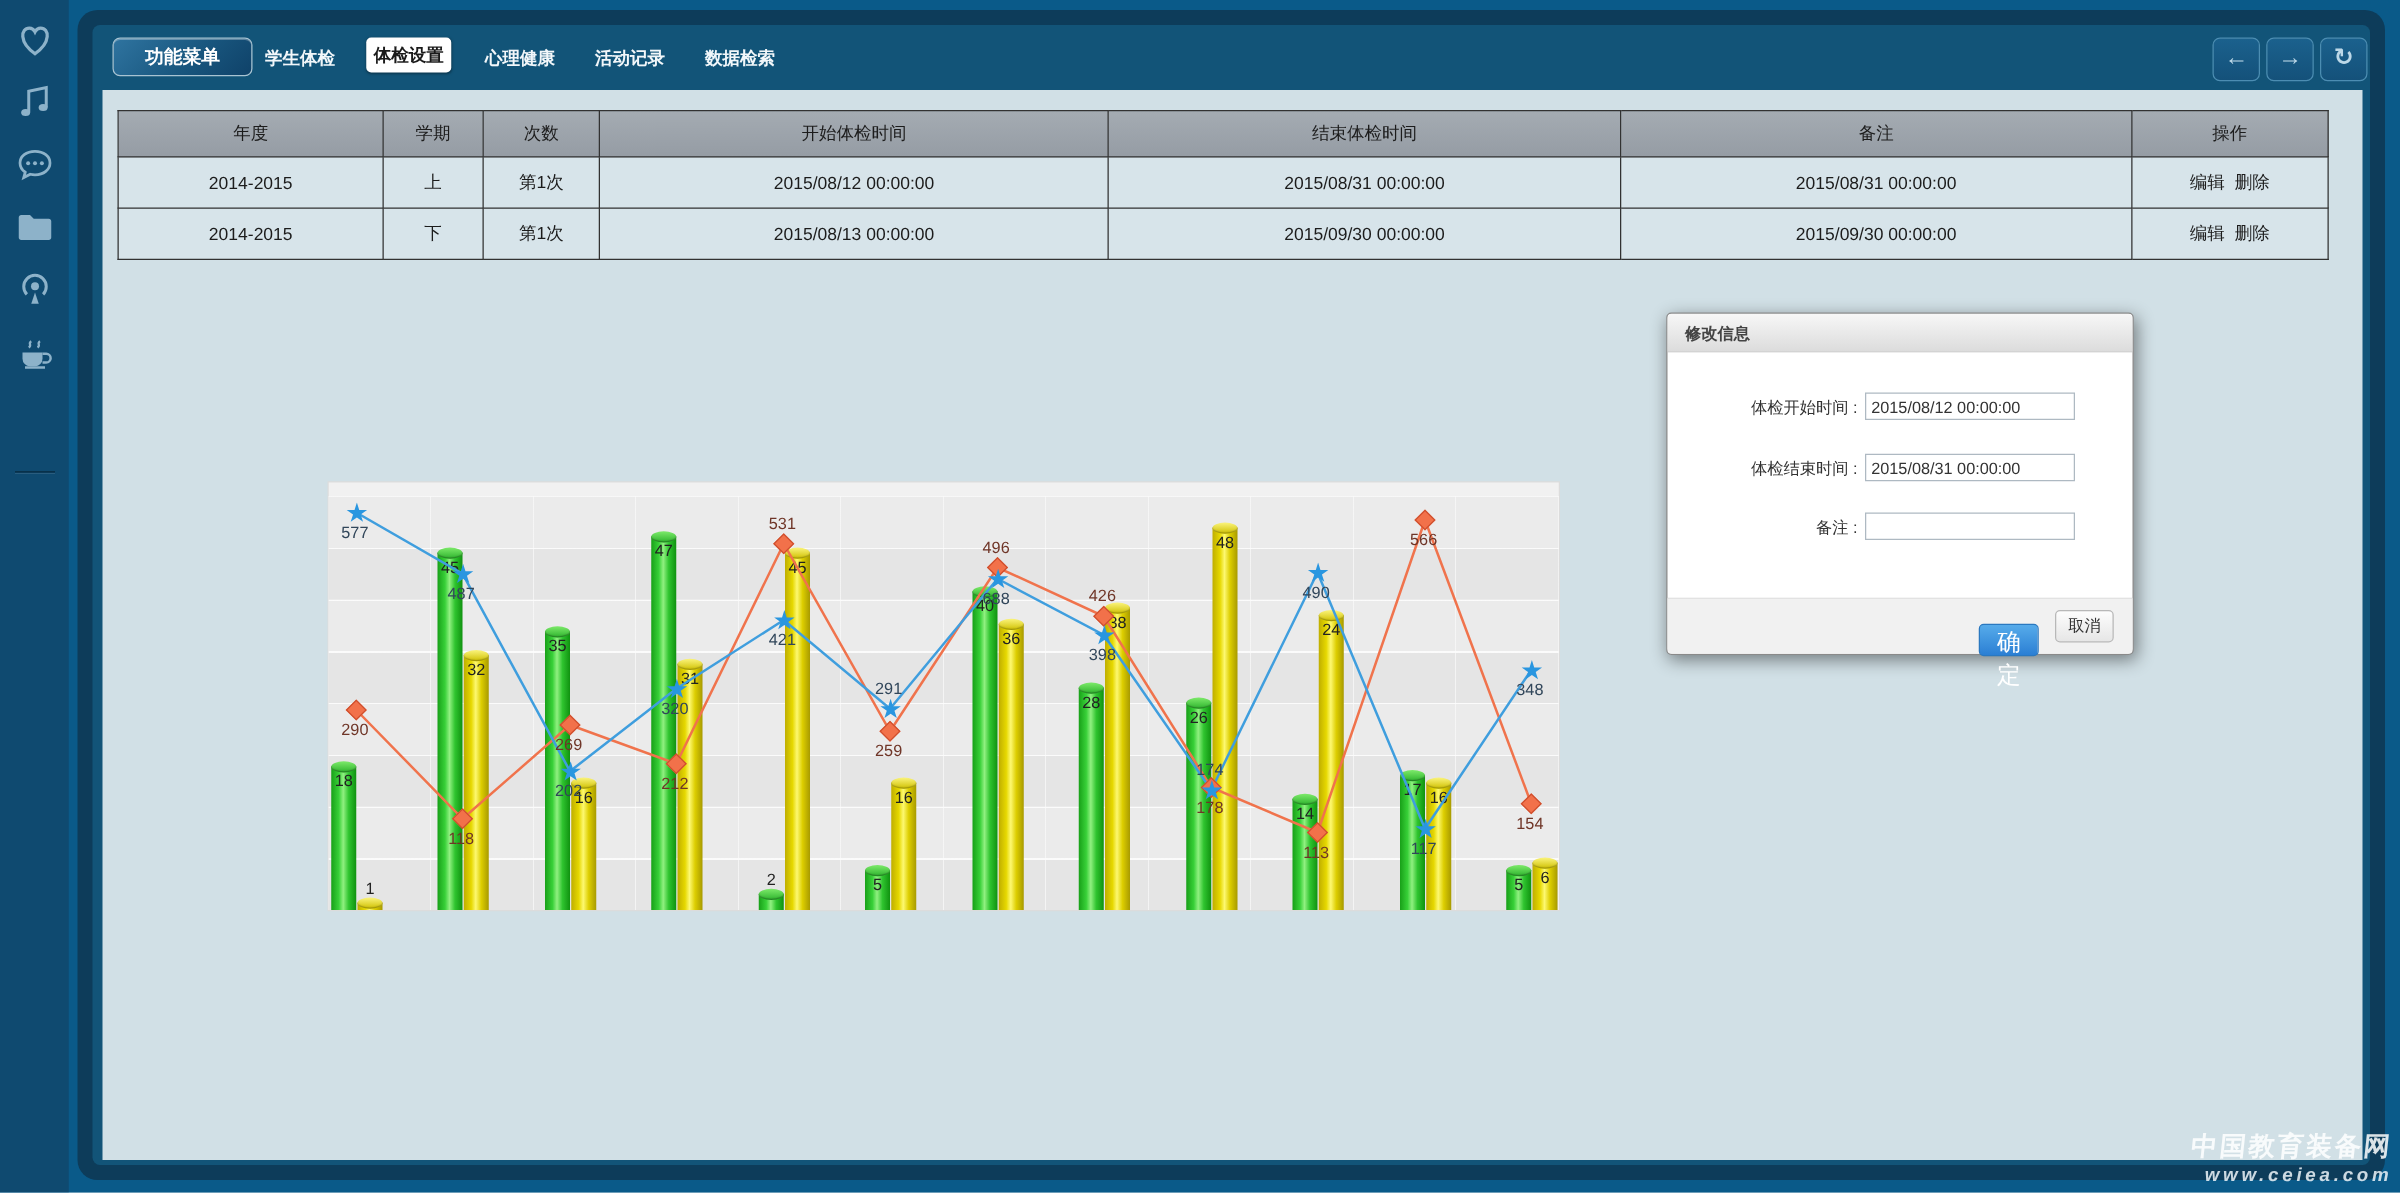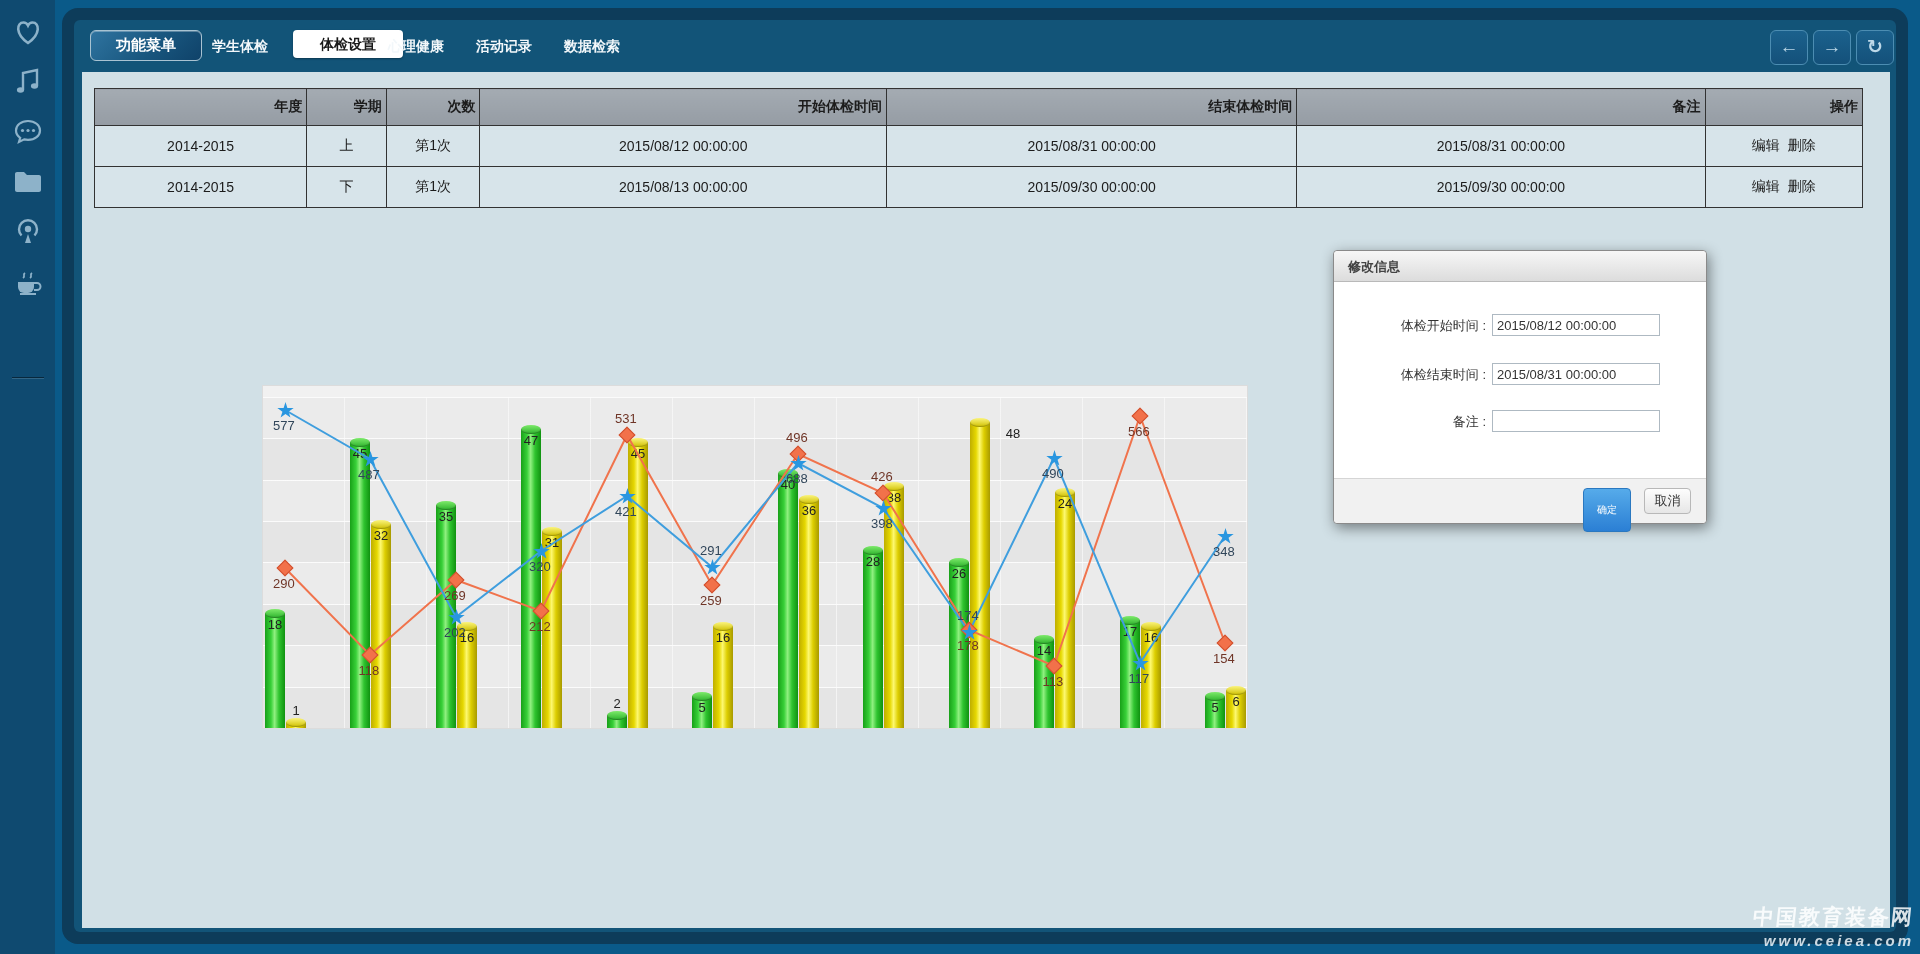--- a/index.html
+++ b/index.html
@@ -20,30 +20,30 @@
   .content{position:absolute;left:82px;top:72px;width:1808px;height:856px;background:#d1e0e6;z-index:3;}
   
   .menu-btn{
     position:absolute;left:90px;top:30px;width:112px;height:31px;z-index:6;
     background:linear-gradient(135deg,#2f74a0 0%,#19577f 55%,#0f4269 100%);
     border:1px solid #a8c3d2;border-radius:6px;box-shadow:inset 0 1px 0 rgba(255,255,255,.3);
     color:#fff;font-weight:bold;font-size:15px;cursor:pointer;
     font-family:"Liberation Sans","DejaVu Sans",sans-serif;
   }
   .tab{position:absolute;top:38px;z-index:6;color:#f2f7fa;font-size:14px;font-weight:bold;cursor:pointer;white-space:nowrap;}
-  .tab.active{top:30px;height:28px;line-height:28px;padding:0 27px;background:#fff;border-radius:4px;color:#1a1a1a;box-shadow:0 1px 2px rgba(0,0,0,.35);}
+  .tab.active{top:30px;height:28px;line-height:28px;padding:0 6px;background:#fff;border-radius:4px;color:#1a1a1a;box-shadow:0 1px 2px rgba(0,0,0,.35);}
   .navbtn{
     position:absolute;top:30px;width:36px;height:33px;z-index:6;cursor:pointer;
     background:linear-gradient(#1b618d,#14517a);border:1px solid #4c8db2;border-radius:6px;
     color:#bcd8e8;font-size:19px;font-weight:bold;text-align:center;line-height:31px;
   }
   
   table.grid{position:absolute;left:94px;top:88px;width:1769px;border-collapse:collapse;z-index:6;font-size:14px;color:#1c1c1c;}
   table.grid th,table.grid td{border:1px solid #323232;text-align:center;padding:0 4px;}
-  table.grid th{height:36px;background:linear-gradient(#a4abb2,#959ca4);font-weight:bold;text-align:right;}
+  table.grid th{height:36px;background:linear-gradient(#a4abb2,#959ca4);font-weight:normal;}
   table.grid td{height:40px;background:#d7e4ea;}
   .act{margin:0 4px;cursor:pointer;}
   
   .chart{position:absolute;left:263px;top:386px;width:984px;height:342px;background:#f1f1f1;z-index:4;box-shadow:0 0 0 1px #dcdcdc;}
   .plot{
     position:absolute;left:0;top:11px;width:984px;height:331px;
     background:
       repeating-linear-gradient(to top, rgba(255,255,255,0) 0 40.4px, rgba(252,252,252,.95) 40.4px 41.4px),
       repeating-linear-gradient(to right, rgba(255,255,255,0) 0 81px, rgba(250,250,250,.7) 81px 82px),
       repeating-linear-gradient(to top, #e5e5e5 0 41.4px, #ebebeb 41.4px 82.8px);
@@ -67,21 +67,21 @@
   .pt-label.orange{color:#6f3527;}
   
   .modal{position:absolute;left:1333px;top:250px;width:372px;height:272px;z-index:20;background:#fff;border:1px solid #8a8a8a;border-radius:4px;box-shadow:2px 4px 14px rgba(0,0,0,.45);}
   .modal-title{position:absolute;left:0;top:0;right:0;height:30px;background:linear-gradient(#f7f7f7,#dcdcdc);border-bottom:1px solid #b9b9b9;border-radius:4px 4px 0 0;}
   .modal-title span{position:absolute;left:14px;top:7px;font-size:13px;font-weight:bold;color:#444;}
   .modal-close{position:absolute;right:10px;top:5px;font-size:15px;color:#666;cursor:pointer;line-height:18px;}
   .mrow{position:absolute;left:0;width:100%;height:24px;}
   .mrow .mlabel{position:absolute;left:0;top:0;width:152px;text-align:right;font-size:13px;color:#333;line-height:24px;}
   .mrow input{position:absolute;left:158px;top:0;width:158px;height:20px;border:1px solid #aeb9c2;font-size:13px;padding:0 4px;color:#333;font-family:"Liberation Sans","DejaVu Sans",sans-serif;}
   .modal-footer{position:absolute;left:0;right:0;bottom:0;height:44px;background:#f1f1f1;border-top:1px solid #d5d5d5;border-radius:0 0 4px 4px;}
-  .btn-ok{position:absolute;left:249px;top:9px;width:48px;height:44px;background:linear-gradient(#56abea,#2b7fd4);border:1px solid #2a78c0;border-radius:4px;color:#fff;font-size:10px;cursor:pointer;font-family:"Liberation Sans","DejaVu Sans",sans-serif;}
+  .btn-ok{position:absolute;left:249px;top:20px;width:48px;height:26px;background:linear-gradient(#56abea,#2b7fd4);border:1px solid #2a78c0;border-radius:4px;color:#fff;font-size:19px;cursor:pointer;font-family:"Liberation Sans","DejaVu Sans",sans-serif;}
   .btn-cancel{position:absolute;left:310px;top:9px;width:47px;height:26px;background:linear-gradient(#fdfdfd,#e6e6e6);border:1px solid #b8b8b8;border-radius:4px;color:#333;font-size:13px;cursor:pointer;font-family:"Liberation Sans","DejaVu Sans",sans-serif;}
   
   .watermark{position:absolute;right:6px;bottom:5px;z-index:30;text-align:right;pointer-events:none;}
   .wm1{font-family:"DejaVu Serif","Liberation Serif",serif;font-weight:bold;font-size:21px;color:rgba(255,255,255,.85);transform:skewX(-6deg);letter-spacing:2px;}
   .wm2{font-size:15px;font-weight:bold;font-style:italic;letter-spacing:3px;color:rgba(238,245,249,.85);margin-top:1px;}
 </style>
 </head>
 <body>
 
 <div class="sidebar">
@@ -222,21 +222,21 @@
       <div class="bar-label" style="left: 515px; top: 80px;">40</div>
       <div class="bar yellow" style="left: 536px; height: 229px;"></div>
       <div class="bar-label" style="left: 536px; top: 106px;">36</div>
       <div class="bar green" style="left: 600px; height: 178px;"></div>
       <div class="bar-label" style="left: 600px; top: 157px;">28</div>
       <div class="bar yellow" style="left: 621px; height: 242px;"></div>
       <div class="bar-label" style="left: 621px; top: 93px;">38</div>
       <div class="bar green" style="left: 686px; height: 166px;"></div>
       <div class="bar-label" style="left: 686px; top: 169px;">26</div>
       <div class="bar yellow" style="left: 707px; height: 306px;"></div>
-      <div class="bar-label" style="left: 707px; top: 29px; padding-left: 33px;">48</div>
+      <div class="bar-label" style="left: 707px; top: 29px;">48</div>
       <div class="bar green" style="left: 771px; height: 89px;"></div>
       <div class="bar-label" style="left: 771px; top: 246px;">14</div>
       <div class="bar yellow" style="left: 792px; height: 236px;"></div>
       <div class="bar-label" style="left: 792px; top: 99px;">24</div>
       <div class="bar green" style="left: 857px; height: 108px;"></div>
       <div class="bar-label" style="left: 857px; top: 227px;">17</div>
       <div class="bar yellow" style="left: 878px; height: 102px;"></div>
       <div class="bar-label" style="left: 878px; top: 233px;">16</div>
       <div class="bar green" style="left: 942px; height: 32px;"></div>
       <div class="bar-label" style="left: 942px; top: 303px;">5</div>

